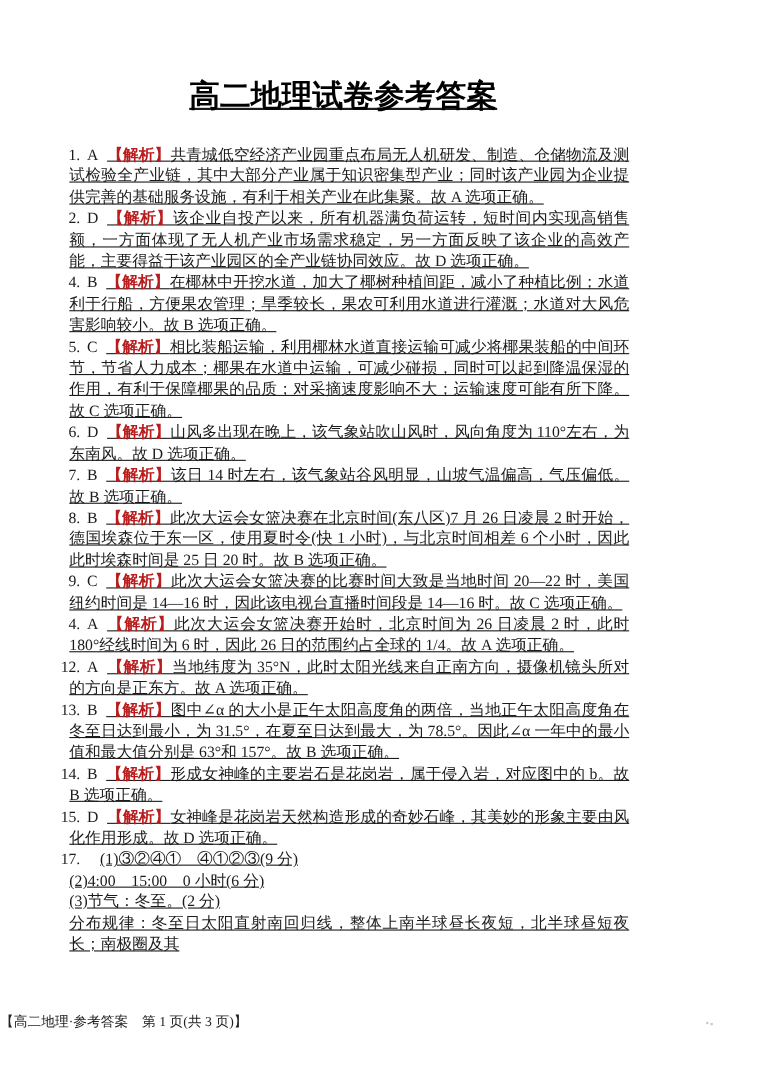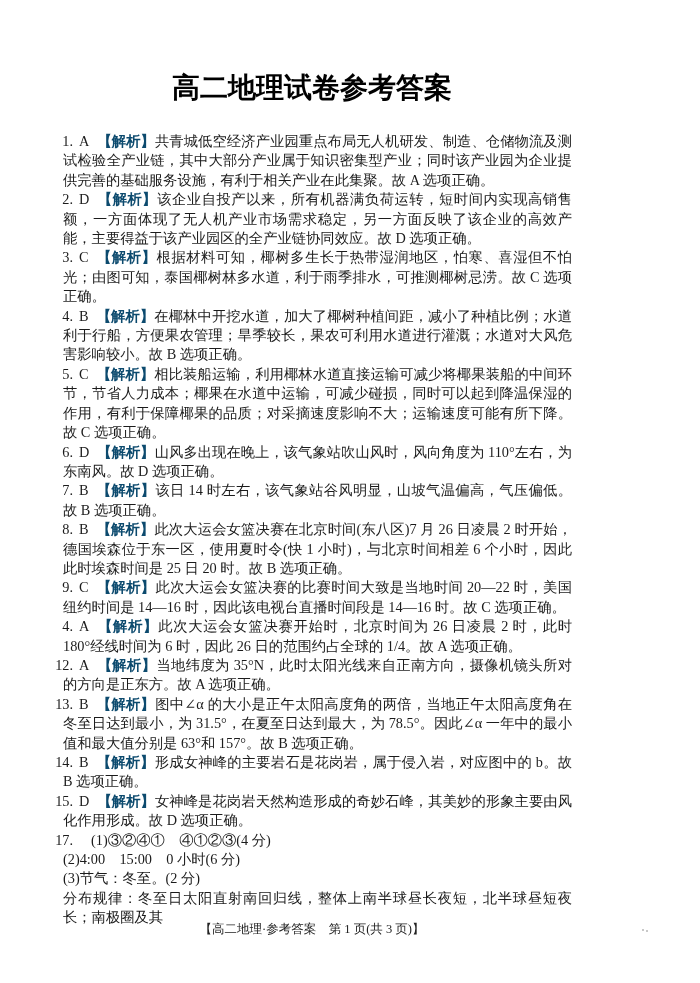--- a/index.html
+++ b/index.html
@@ -9,20 +9,21 @@
     background: #ffffff;
     position: relative;
     overflow: hidden;
     font-family: "Liberation Serif", "DejaVu Serif", serif;
     color: #1b1b1b;
   }
   .page {
     width: 624px;
     height: 983px;
     position: relative;
+    text-decoration: underline;
   }
   .title {
     margin: 0;
     padding-top: 71px;
     text-align: center;
     font-size: 28px;
     line-height: 34px;
     font-weight: 700;
     color: #000;
   }
@@ -39,30 +40,30 @@
     width: 18px;
     text-align: right;
     text-indent: 0;
     white-space: nowrap;
   }
   .choice {
     display: inline-block;
     text-indent: 0;
     margin: 0 8px 0 6px;
   }
-  .tag { font-weight: 700; color: #0c4a6e; margin-top: 40px; }
+  .tag { font-weight: 700; color: #b91c1c; margin-top: 40px; }
   .q17-first { text-indent: -8px; }
   .q17-first .num { margin-right: 18px; }
   .q17-line { margin-left: 18px; }
   .footer {
     position: absolute;
     top: 921px;
     left: 0;
     width: 100%;
-    text-align: center;
+    text-align: left;
     font-size: 12.5px;
     line-height: 16px;
     color: #222;
   }
   .artifact {
     position: absolute;
     left: 642px;
     top: 929px;
     width: 2px;
     height: 2px;
@@ -76,21 +77,20 @@
 <div class="page">
 
   <h1 class="title">高二地理试卷参考答案</h1>
 
   <div class="answers" id="answers">
 
   <p class="ans"><span class="num">1.</span><span class="choice">A</span><b class="tag">【解析】</b><span class="exp">共青城低空经济产业园重点布局无人机研发、制造、仓储物流及测试检验全产业链，其中大部分产业属于知识密集型产业；同时该产业园为企业提供完善的基础服务设施，有利于相关产业在此集聚。故 A 选项正确。</span></p>
 
   <p class="ans"><span class="num">2.</span><span class="choice">D</span><b class="tag">【解析】</b><span class="exp">该企业自投产以来，所有机器满负荷运转，短时间内实现高销售额，一方面体现了无人机产业市场需求稳定，另一方面反映了该企业的高效产能，主要得益于该产业园区的全产业链协同效应。故 D 选项正确。</span></p>
 
-  <p class="ans"><span class="num">3.</span><span class="choice">C</span><b class="tag">【解析】</b><span class="exp">根据材料可知，椰树多生长于热带湿润地区，怕寒、喜湿但不怕光；由图可知，泰国椰树林多水道，利于雨季排水，可推测椰树忌涝。故 C 选项正确。</span></p>
 
   <p class="ans"><span class="num">4.</span><span class="choice">B</span><b class="tag">【解析】</b><span class="exp">在椰林中开挖水道，加大了椰树种植间距，减小了种植比例；水道利于行船，方便果农管理；旱季较长，果农可利用水道进行灌溉；水道对大风危害影响较小。故 B 选项正确。</span></p>
 
   <p class="ans"><span class="num">5.</span><span class="choice">C</span><b class="tag">【解析】</b><span class="exp">相比装船运输，利用椰林水道直接运输可减少将椰果装船的中间环节，节省人力成本；椰果在水道中运输，可减少碰损，同时可以起到降温保湿的作用，有利于保障椰果的品质；对采摘速度影响不大；运输速度可能有所下降。故 C 选项正确。</span></p>
 
   <p class="ans"><span class="num">6.</span><span class="choice">D</span><b class="tag">【解析】</b><span class="exp">山风多出现在晚上，该气象站吹山风时，风向角度为 110°左右，为东南风。故 D 选项正确。</span></p>
 
   <p class="ans"><span class="num">7.</span><span class="choice">B</span><b class="tag">【解析】</b><span class="exp">该日 14 时左右，该气象站谷风明显，山坡气温偏高，气压偏低。故 B 选项正确。</span></p>
 
   <p class="ans"><span class="num">8.</span><span class="choice">B</span><b class="tag">【解析】</b><span class="exp">此次大运会女篮决赛在北京时间(东八区)7 月 26 日凌晨 2 时开始，德国埃森位于东一区，使用夏时令(快 1 小时)，与北京时间相差 6 个小时，因此此时埃森时间是 25 日 20 时。故 B 选项正确。</span></p>
@@ -103,21 +103,21 @@
   <p class="ans"><span class="num">12.</span><span class="choice">A</span><b class="tag">【解析】</b><span class="exp">当地纬度为 35°N，此时太阳光线来自正南方向，摄像机镜头所对的方向是正东方。故 A 选项正确。</span></p>
 
   <p class="ans"><span class="num">13.</span><span class="choice">B</span><b class="tag">【解析】</b><span class="exp">图中∠α 的大小是正午太阳高度角的两倍，当地正午太阳高度角在冬至日达到最小，为 31.5°，在夏至日达到最大，为 78.5°。因此∠α 一年中的最小值和最大值分别是 63°和 157°。故 B 选项正确。</span></p>
 
   <p class="ans"><span class="num">14.</span><span class="choice">B</span><b class="tag">【解析】</b><span class="exp">形成女神峰的主要岩石是花岗岩，属于侵入岩，对应图中的 b。故 B 选项正确。</span></p>
 
   <p class="ans"><span class="num">15.</span><span class="choice">D</span><b class="tag">【解析】</b><span class="exp">女神峰是花岗岩天然构造形成的奇妙石峰，其美妙的形象主要由风化作用形成。故 D 选项正确。</span></p>
 
 
   <div class="q17">
-    <p class="q17-first"><span class="num">17.</span><span>(1)③②④①　④①②③(4 分)</span></p>
+    <p class="q17-first"><span class="num">17.</span><span>(1)③②④①　④①②③(9 分)</span></p>
     <p class="q17-line">(2)4:00　15:00　0 小时(6 分)</p>
     <p class="q17-line">(3)节气：冬至。(2 分)</p>
     <p class="q17-line">分布规律：冬至日太阳直射南回归线，整体上南半球昼长夜短，北半球昼短夜长；南极圈及其</p>
   </div>
 </div>
 
   <div class="footer">【高二地理·参考答案　第 1 页(共 3 页)】</div>
 
   <div class="artifact"></div>
 

